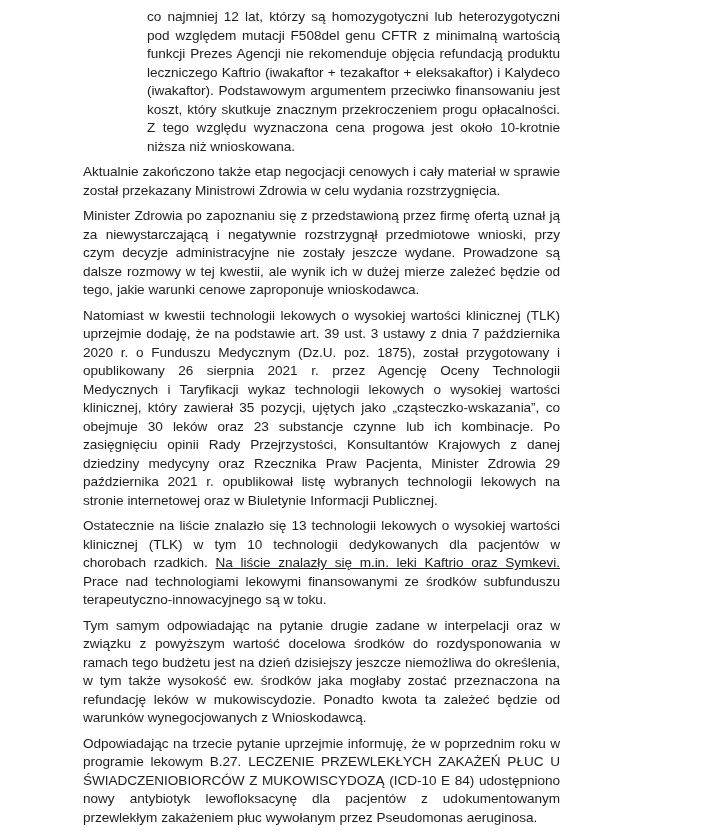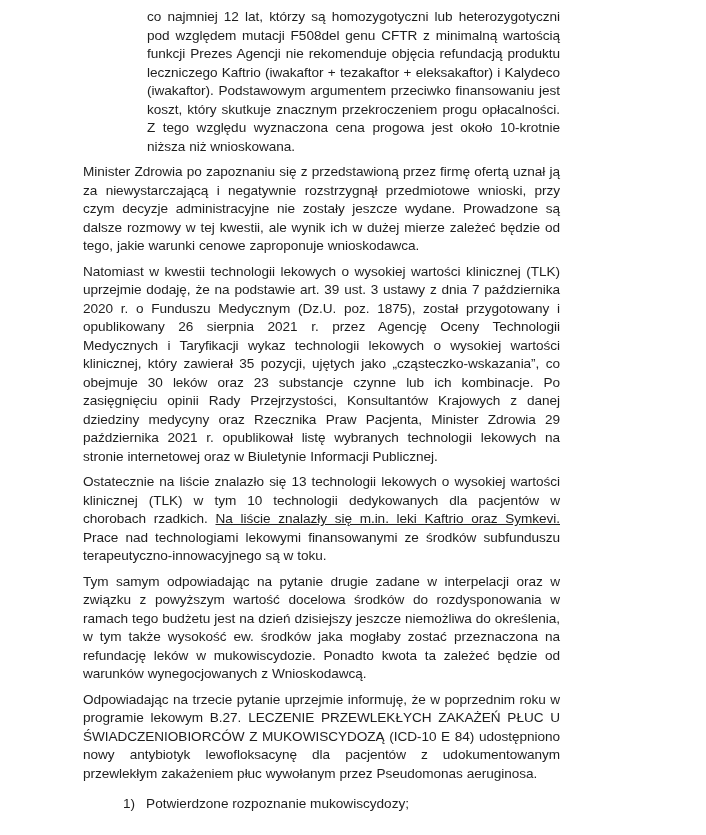--- a/index.html
+++ b/index.html
@@ -50,20 +50,21 @@
   }
 </style>
 </head>
 <body>
 
 <div class="page">
   <div class="content">
 
     <p class="para quote">co najmniej 12 lat, którzy są homozygotyczni lub heterozygotyczni pod względem mutacji F508del genu CFTR z minimalną wartością funkcji Prezes Agencji nie rekomenduje objęcia refundacją produktu leczniczego Kaftrio (iwakaftor + tezakaftor + eleksakaftor) i Kalydeco (iwakaftor). Podstawowym argumentem przeciwko finansowaniu jest koszt, który skutkuje znacznym przekroczeniem progu opłacalności. Z tego względu wyznaczona cena progowa jest około 10-krotnie niższa niż wnioskowana.</p>
 
+    <p class="para">Aktualnie zakończono także etap negocjacji cenowych i cały materiał w sprawie został przekazany Ministrowi Zdrowia w celu wydania rozstrzygnięcia.</p>
 
     <p class="para">Minister Zdrowia po zapoznaniu się z przedstawioną przez firmę ofertą uznał ją za niewystarczającą i negatywnie rozstrzygnął przedmiotowe wnioski, przy czym decyzje administracyjne nie zostały jeszcze wydane. Prowadzone są dalsze rozmowy w tej kwestii, ale wynik ich w dużej mierze zależeć będzie od tego, jakie warunki cenowe zaproponuje wnioskodawca.</p>
 
     <p class="para">Natomiast w kwestii technologii lekowych o wysokiej wartości klinicznej (TLK) uprzejmie dodaję, że na podstawie art. 39 ust. 3 ustawy z dnia 7 października 2020 r. o Funduszu Medycznym (Dz.U. poz. 1875), został przygotowany i opublikowany 26 sierpnia 2021 r. przez Agencję Oceny Technologii Medycznych i Taryfikacji wykaz technologii lekowych o wysokiej wartości klinicznej, który zawierał 35 pozycji, ujętych jako „cząsteczko-wskazania”, co obejmuje 30 leków oraz 23 substancje czynne lub ich kombinacje. Po zasięgnięciu opinii Rady Przejrzystości, Konsultantów Krajowych z danej dziedziny medycyny oraz Rzecznika Praw Pacjenta, Minister Zdrowia 29 października 2021 r. opublikował listę wybranych technologii lekowych na stronie internetowej oraz w Biuletynie Informacji Publicznej.</p>
 
     <p class="para"><span>Ostatecznie na liście znalazło się 13 technologii lekowych o wysokiej wartości klinicznej (TLK) w tym 10 technologii dedykowanych dla pacjentów w chorobach rzadkich. </span><span class="underlined">Na liście znalazły się m.in. leki Kaftrio oraz Symkevi.</span><span> Prace nad technologiami lekowymi finansowanymi ze środków subfunduszu terapeutyczno-innowacyjnego są w toku.</span></p>
 
     <p class="para">Tym samym odpowiadając na pytanie drugie zadane w interpelacji oraz w związku z powyższym wartość docelowa środków do rozdysponowania w ramach tego budżetu jest na dzień dzisiejszy jeszcze niemożliwa do określenia, w tym także wysokość ew. środków jaka mogłaby zostać przeznaczona na refundację leków w mukowiscydozie. Ponadto kwota ta zależeć będzie od warunków wynegocjowanych z Wnioskodawcą.</p>
 
     <p class="para">Odpowiadając na trzecie pytanie uprzejmie informuję, że w poprzednim roku w programie lekowym B.27. LECZENIE PRZEWLEKŁYCH ZAKAŻEŃ PŁUC U ŚWIADCZENIOBIORCÓW Z MUKOWISCYDOZĄ  (ICD-10  E 84) udostępniono nowy antybiotyk lewofloksacynę dla pacjentów z udokumentowanym przewlekłym zakażeniem płuc wywołanym przez Pseudomonas aeruginosa.</p>

